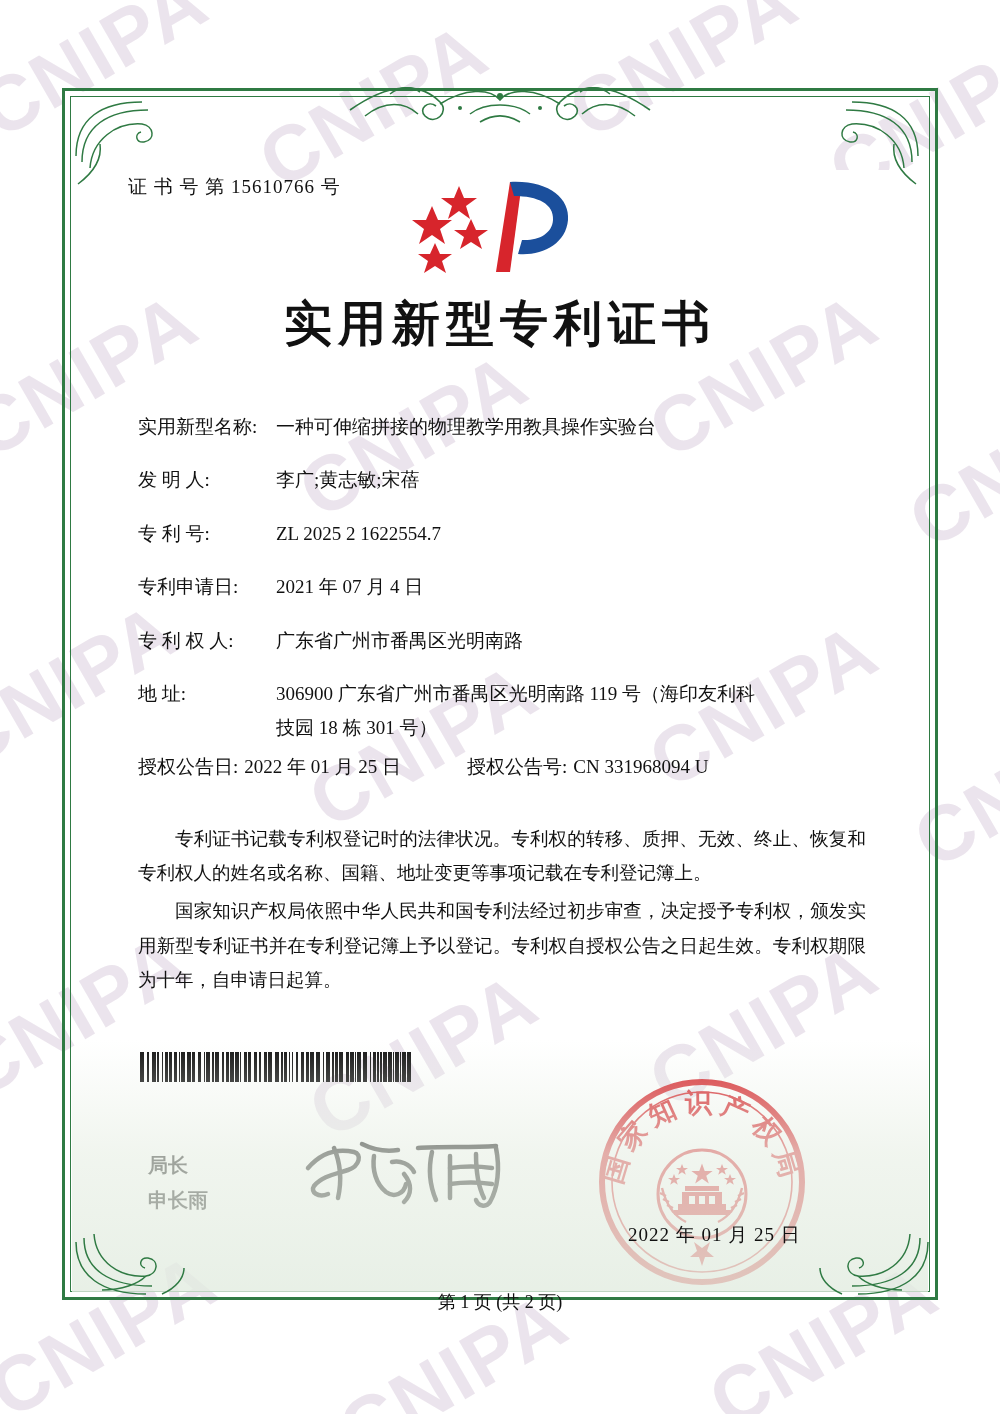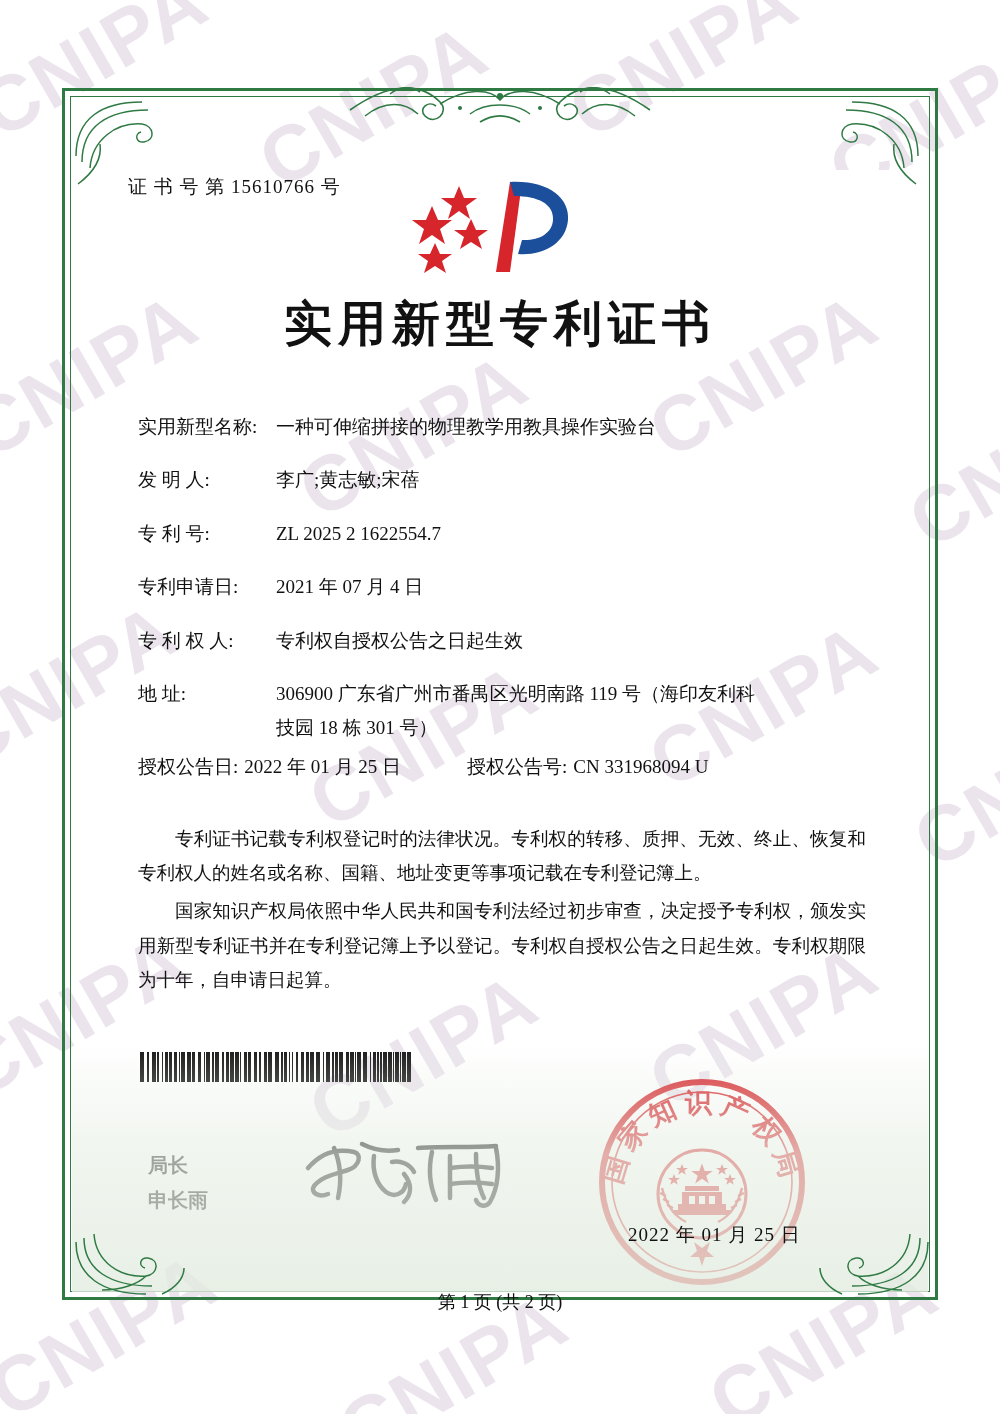--- a/index.html
+++ b/index.html
@@ -364,21 +364,21 @@
       <div class="field-value">ZL 2025 2 1622554.7</div>
     </div>
 
     <div class="field-row">
       <div class="field-label">专利申请日:</div>
       <div class="field-value">2021 年 07 月 4 日</div>
     </div>
 
     <div class="field-row">
       <div class="field-label">专 利 权 人:</div>
-      <div class="field-value">专利权自授权公告之日起生效</div>
+      <div class="field-value">广东省广州市番禺区光明南路</div>
     </div>
 
     <div class="field-row" style="margin-bottom:4px;">
       <div class="field-label">地        址:</div>
       <div class="field-value">306900 广东省广州市番禺区光明南路 119 号（海印友利科</div>
     </div>
     <div class="addr-second" style="margin-top:0;">技园 18 栋 301 号）</div>
 
     <div class="row-inline">
       <div class="inline-label">授权公告日:</div>

